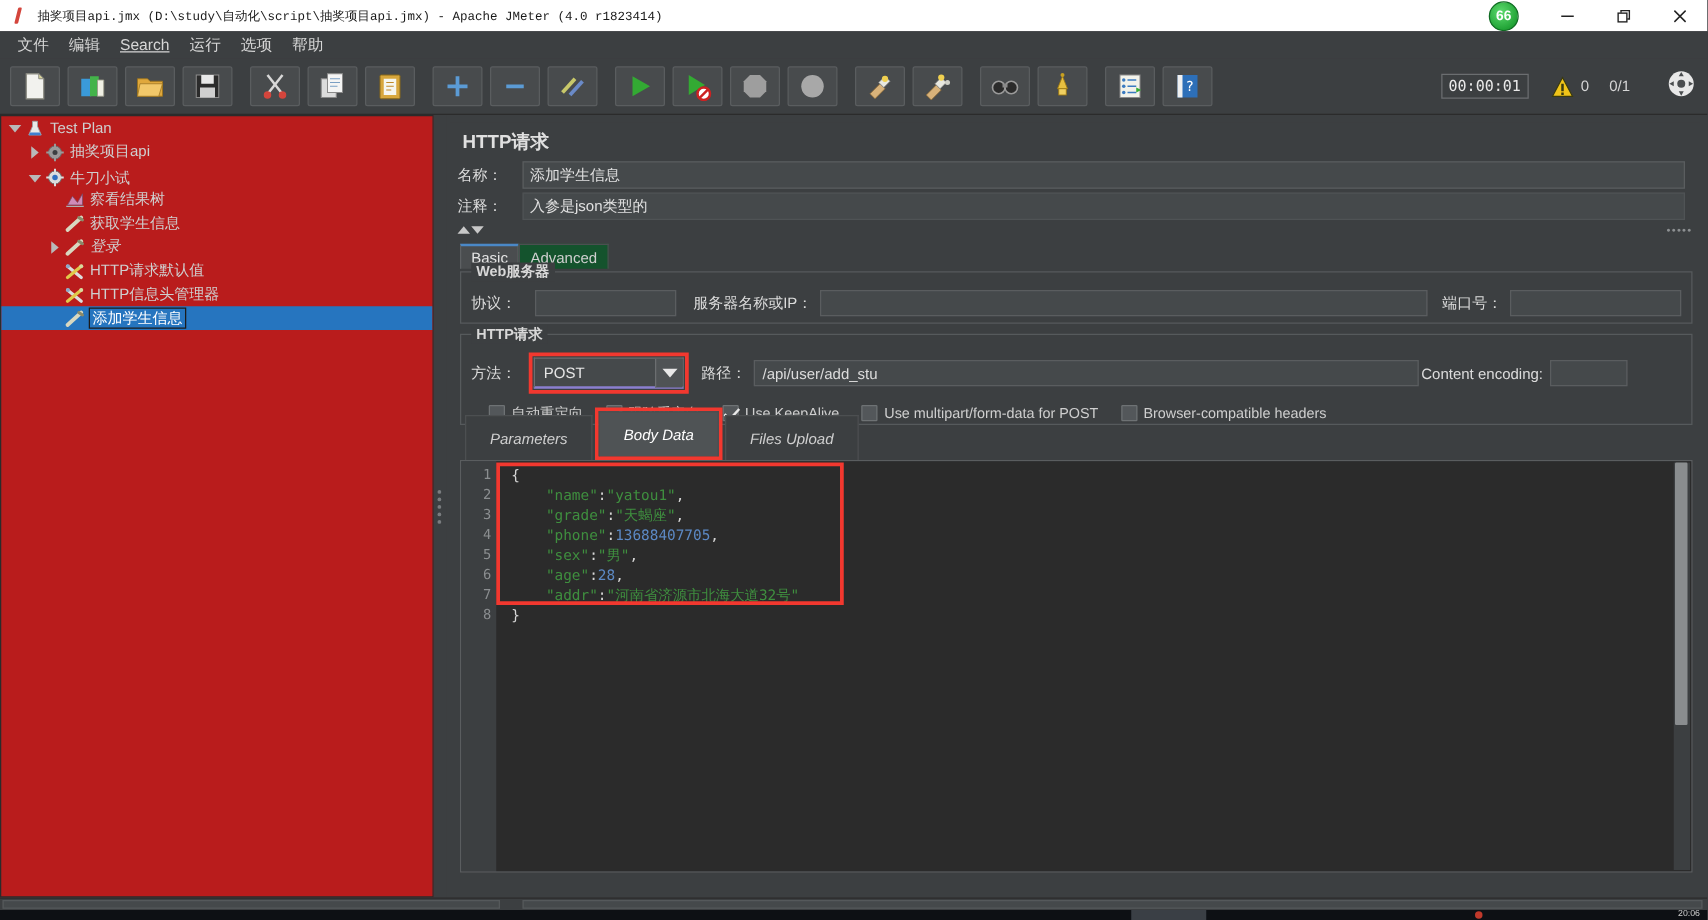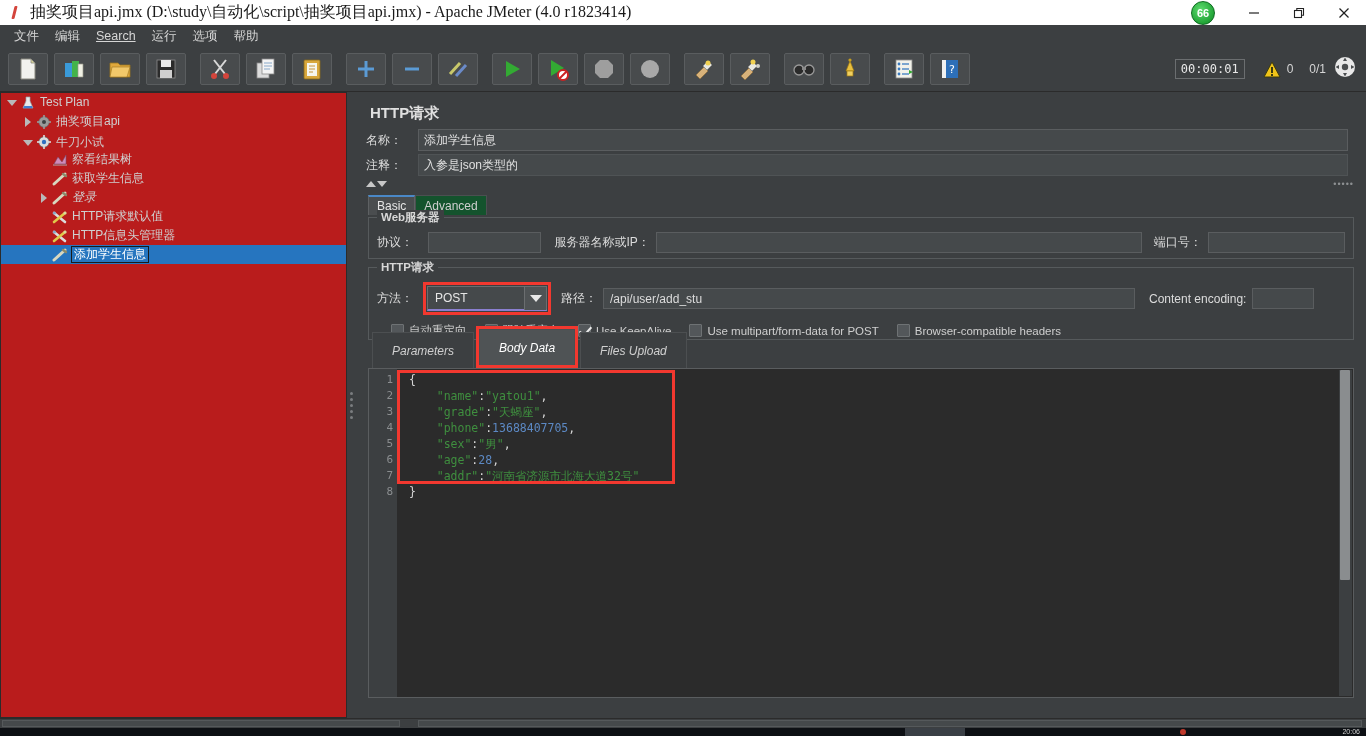--- a/index.html
+++ b/index.html
@@ -19,22 +19,22 @@
   .title-icon {
     width: 18px; height: 18px; margin-left: 6px; margin-right: 6px;
     position: relative;
   }
   .title-icon::before {
     content: ""; position: absolute; left: 7px; top: 2px;
     width: 3px; height: 13px; background: #d4453c;
     transform: skewX(-14deg); border-radius: 1px;
   }
   .title-text {
-    font-size: 16px; color: #1a1a1a; white-space: nowrap;
-    font-family: Liberation Serif, serif;
+    font-size: 10px; color: #1a1a1a; white-space: nowrap;
+    font-family: Liberation Mono, monospace;
   }
   .win-right {
     margin-left: auto; display: flex; align-items: center; height: 25px;
   }
   .badge66 {
     width: 24px; height: 24px; border-radius: 50%;
     background: radial-gradient(circle at 40% 35%, #5ddb6e 0%, #22a437 70%, #1a7f2b 100%);
     border: 1px solid #0f6b22;
     color: #fff; font-size: 11px; font-weight: bold;
     display: flex; align-items: center; justify-content: center;
@@ -74,21 +74,21 @@
   .status-area {
     margin-left: auto; display: flex; align-items: center; padding-right: 10px;
   }
   .timer {
     background: #3c3f41; border: 1px solid #6b6e70; color: #e8e8e8;
     font-family: "DejaVu Sans Mono", "Liberation Mono", monospace;
     font-size: 12px; padding: 2px 5px; margin-right: 18px;
   }
   .warn-wrap { display: flex; align-items: center; margin-right: 16px; }
   .warn-count { color: #d6d6d6; font-size: 12px; margin-left: 6px; }
-  .ratio { color: #d6d6d6; font-size: 12px; margin-right: 8px; }
+  .ratio { color: #d6d6d6; font-size: 12px; margin-right: 30px; }
 
   
   .treepanel {
     position: absolute; left: 0; top: 92px; width: 347px; height: 626px;
     background: #b91c1c; border: 1px solid #2b2b2b;
     overflow: hidden;
   }
   .tree-row {
     height: 19px; display: flex; align-items: center; padding-left: 4px;
     font-size: 12px; color: #cfcfcf; white-space: nowrap;
@@ -659,21 +659,21 @@
       <div class="grow">
         <div class="glabel" style="width:46px;">方法：</div>
         <div class="redbox">
           <div class="combo">
             <span class="val">POST</span>
             <span class="arrowbtn"></span>
           </div>
         </div>
         <div class="glabel" style="margin-left:10px;">路径：</div>
         <div class="ginput" style="width:532px;margin-left:6px;">/api/user/add_stu</div>
-        <div class="glabel" style="margin-left:14px;">Content encoding:</div>
+        <div class="glabel" style="margin-left:2px;">Content encoding:</div>
         <div class="ginput" style="width:62px;margin-left:6px;"></div>
       </div>
       <div class="cbrow" id="checkbox-row">
           <div class="cb">
             <span class="cbbox"></span>
             <span class="cbtext">自动重定向</span>
           </div>
           <div class="cb">
             <span class="cbbox checked"></span>
             <span class="cbtext">跟随重定向</span>

